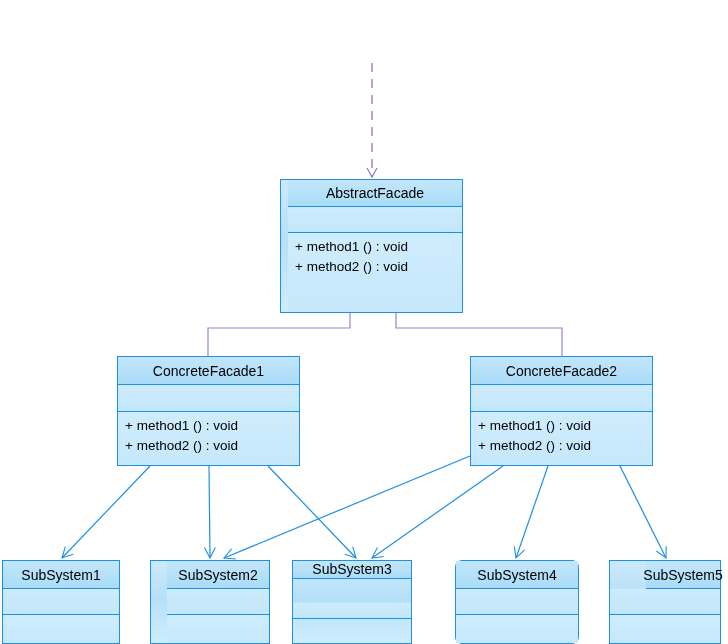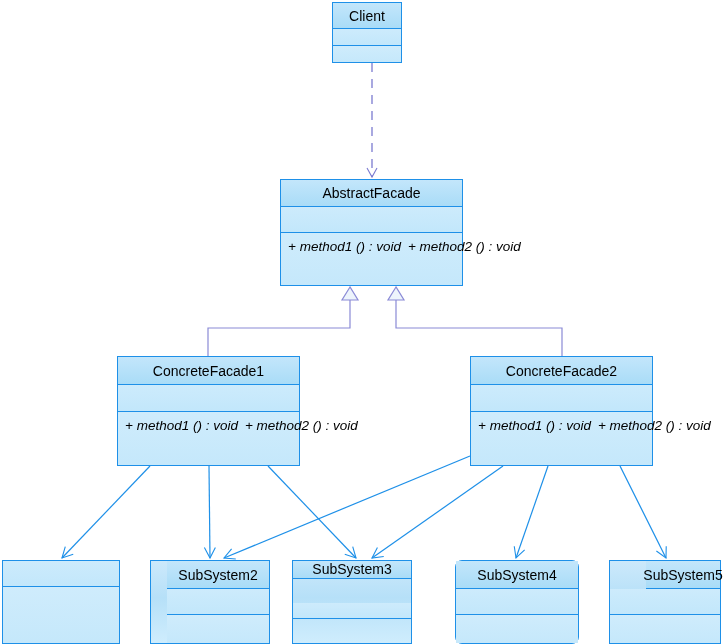--- a/index.html
+++ b/index.html
@@ -52,38 +52,37 @@
   .uml-attr-comp {
     box-sizing: border-box;
     border-bottom: 1px solid #1E90E8;
     background: linear-gradient(to bottom, #CDEBFC 0%, #C2E7FB 100%);
   }
   .uml-oper-comp {
     box-sizing: border-box;
     background: linear-gradient(to bottom, #CFECFC 0%, #C5E8FB 100%);
     padding: 4px 0 4px 0;
     display: flex;
-    flex-direction: row;
+    flex-direction: column;
     justify-content: flex-start;
-    font-style: italic;
   }
   .uml-oper-comp.empty {
     padding: 0;
   }
   .uml-member {
     font-size: 13.5px;
     color: #000000;
     line-height: 20px;
     white-space: nowrap;
     padding-left: 7px;
   }
 
   
   #class-client        { left: 332px; top: 2px;   width: 70px;  height: 61px; }
-  #class-abstractfacade{ left: 280px; top: 179px; width: 183px; height: 107px; }
+  #class-abstractfacade{ left: 280px; top: 179px; width: 183px; height: 134px; padding-left: 7px; }
   #class-concretefacade1{left: 117px; top: 356px; width: 183px; height: 110px; }
   #class-concretefacade2{left: 470px; top: 356px; width: 183px; height: 110px; }
   #class-subsystem1    { left: 2px;   top: 560px; width: 118px; height: 84px; }
   #class-subsystem2    { left: 150px; top: 560px; width: 120px; height: 84px; padding-left: 16px; }
   #class-subsystem3    { left: 292px; top: 560px; width: 120px; height: 84px; gap: 24px; }
   #class-subsystem4    { left: 455px; top: 560px; width: 124px; height: 84px; border-radius: 7px; }
   #class-subsystem5    { left: 609px; top: 560px; width: 112px; height: 84px; }
 </style>
 </head>
 <body>
@@ -141,27 +140,20 @@
     
     <g>
       <line x1="548" y1="466" x2="516" y2="558" stroke="#1E90E8" stroke-width="1.2" marker-end="url(#mk-open-blue)"></line>
     </g>
     
     <g>
       <line x1="620" y1="466" x2="666" y2="558" stroke="#1E90E8" stroke-width="1.2" marker-end="url(#mk-open-blue)"></line>
     </g>
   </svg>
 
-  <div class="uml-class" id="class-client">
-    <div class="uml-name-comp" style="height:26px;">
-      <span class="uml-name-text">Client</span>
-    </div>
-    <div class="uml-attr-comp" style="height:17px;"></div>
-    <div class="uml-oper-comp empty" style="flex:1;"></div>
-  </div>
 
   <div class="uml-class" id="class-abstractfacade">
     <div class="uml-name-comp" style="height:27px;">
       <span class="uml-name-text">AbstractFacade</span>
     </div>
     <div class="uml-attr-comp" style="height:26px;"></div>
     <div class="uml-oper-comp" style="flex:1;">
       <span class="uml-member">+ method1 () : void</span>
       <span class="uml-member">+ method2 () : void</span>
     </div>
@@ -183,20 +175,23 @@
       <span class="uml-name-text">ConcreteFacade2</span>
     </div>
     <div class="uml-attr-comp" style="height:27px;"></div>
     <div class="uml-oper-comp" style="flex:1;">
       <span class="uml-member">+ method1 () : void</span>
       <span class="uml-member">+ method2 () : void</span>
     </div>
   </div>
 
   <div class="uml-class" id="class-subsystem1">
+    <div class="uml-name-comp" style="height:28px;">
+      <span class="uml-name-text">SubSystem1</span>
+    </div>
     <div class="uml-attr-comp" style="height:26px;"></div>
     <div class="uml-oper-comp empty" style="flex:1;"></div>
   </div>
 
   <div class="uml-class" id="class-subsystem2">
     <div class="uml-name-comp" style="height:28px;">
       <span class="uml-name-text">SubSystem2</span>
     </div>
     <div class="uml-attr-comp" style="height:26px;"></div>
     <div class="uml-oper-comp empty" style="flex:1;"></div>

